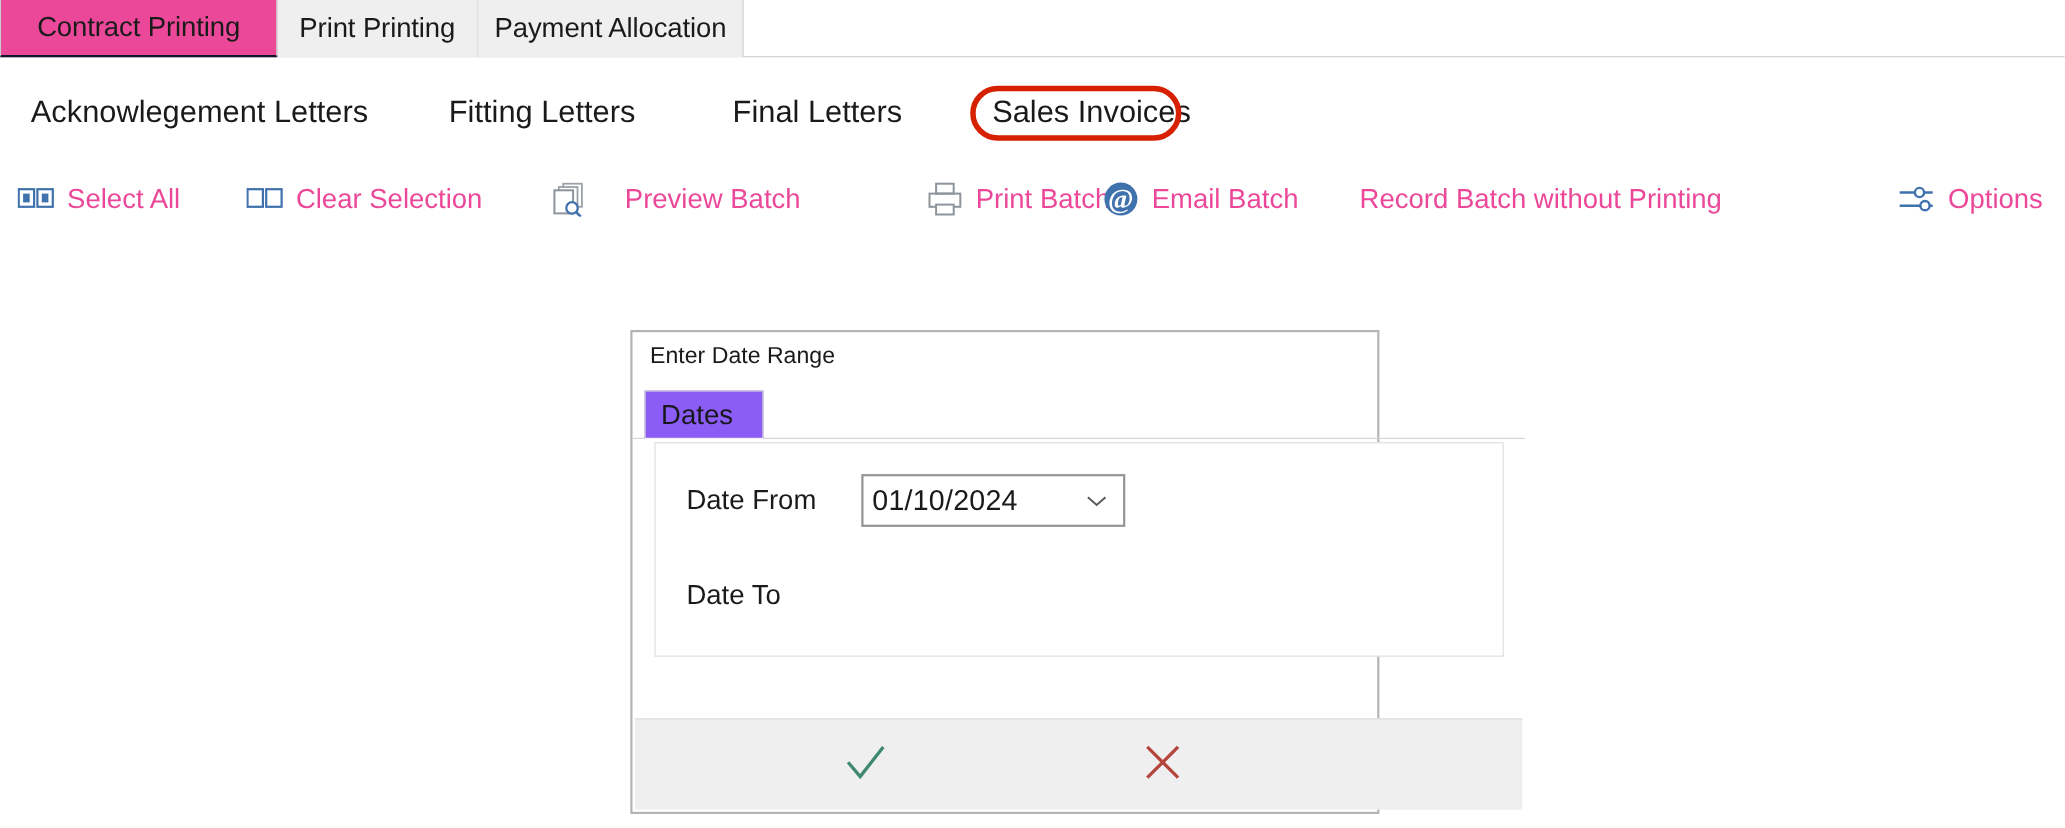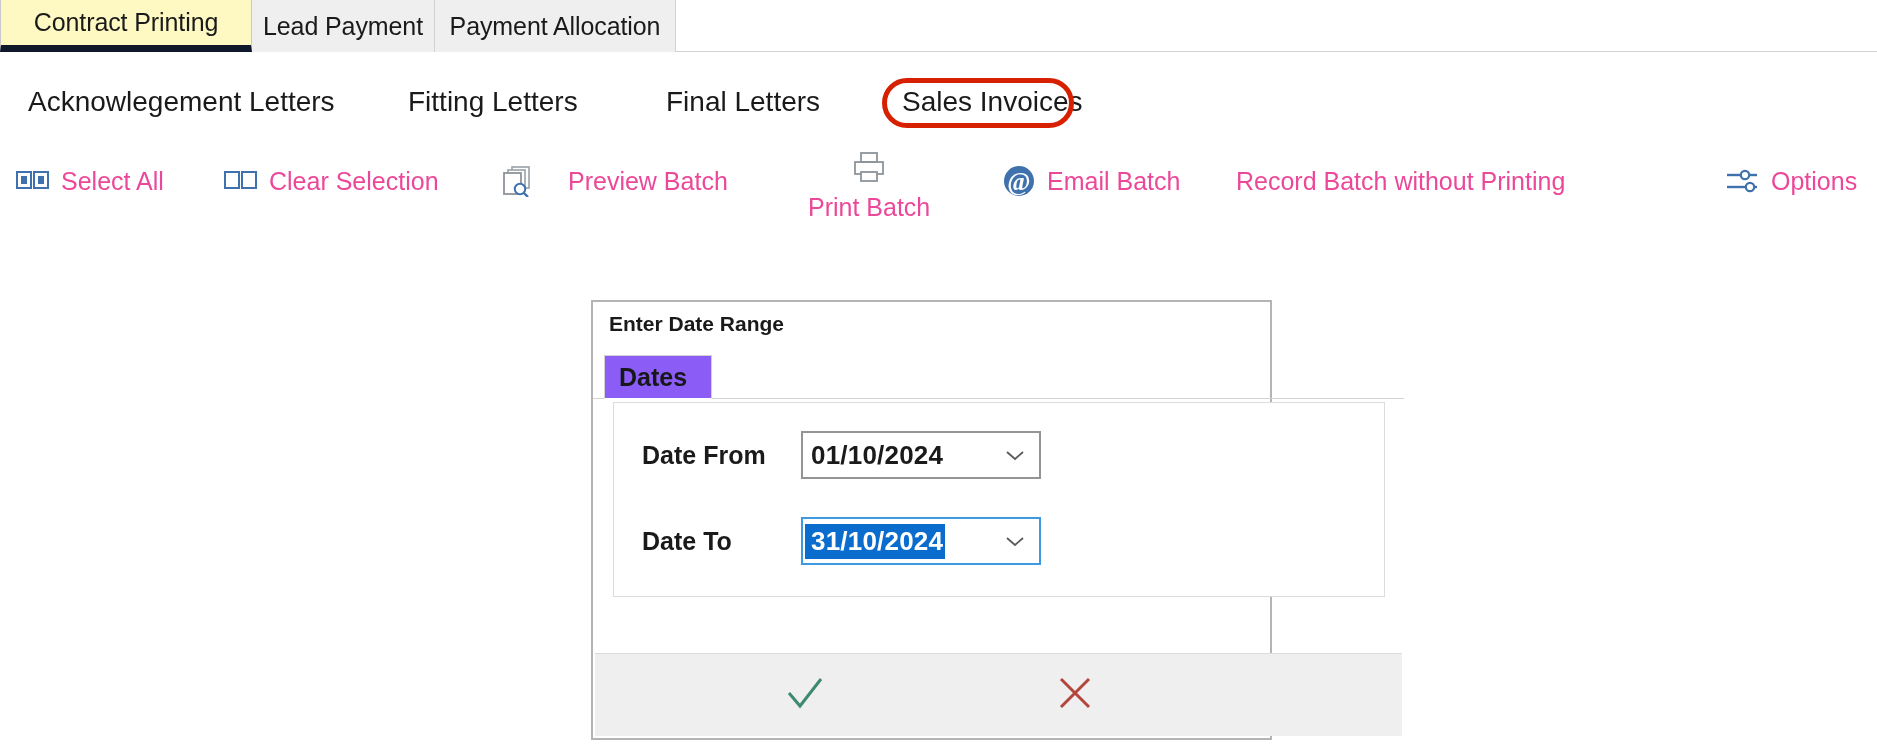--- a/index.html
+++ b/index.html
@@ -43,24 +43,24 @@
     font-size: 25px;
     letter-spacing: -0.1px;
     color: #1a1a1a;
     background: #efefef;
     border-right: 1px solid #d2d2d2;
     padding: 0 18px;
     cursor: default;
     white-space: nowrap;
   }
   .tab.active {
-    background: #fef9c3;
+    background: #ec4899;
     border-left: 1px solid #c8c8c8;
     border-right: 1px solid #c8c8c8;
-    border-bottom: 7px solid #0f172a;
+    border-bottom: 2px solid #0f172a;
     z-index: 3;
   }
   #tab0 { left: 0px;   width: 252px; }
   #tab1 { left: 252px; width: 183px; }
   #tab2 { left: 435px; width: 241px; }
 
   
   .subnav {
     position: absolute;
     left: 0;
@@ -114,45 +114,44 @@
     align-items: center;
     gap: 9px;
     font-size: 25px;
     color: #ec4899;
     white-space: nowrap;
     cursor: default;
   }
   #tb0 { left: 14px;   }
   #tb1 { left: 222px;  }
   #tb2 { left: 498px; gap: 32px;  }
-  #tb3 { left: 808px; flex-direction: column;  }
+  #tb3 { left: 840px;  }
   #tb4 { left: 1000px; }
   #tb5 { left: 1236px; }
   #tb6 { left: 1724px; }
 
   .tb-icon {
     display: inline-flex;
     align-items: center;
     justify-content: center;
     width: 38px;
     height: 34px;
     flex: 0 0 auto;
   }
 
   
   .dialog {
     position: absolute;
-    left: 591px;
+    left: 573px;
     top: 300px;
     width: 681px;
     height: 440px;
     background: #ffffff;
     border: 2px solid #b4b4b4;
     box-sizing: border-box;
-    font-weight: bold;
   }
   .dialog-title {
     position: absolute;
     left: 16px;
     top: 10px;
     font-size: 21px;
     color: #1a1a1a;
   }
   .dialog-tabrow {
     position: absolute;
@@ -277,21 +276,21 @@
 </style>
 </head>
 <body>
 
 <div class="tabstrip">
   <div class="tabstrip-baseline"></div>
   <div class="tab active" id="tab0">
       <span>Contract Printing</span>
     </div>
   <div class="tab" id="tab1">
-      <span>Lead Payment</span>
+      <span>Print Printing</span>
     </div>
   <div class="tab" id="tab2">
       <span>Payment Allocation</span>
     </div>
 </div>
 
 <div class="subnav">
   <div class="subnav-item" id="sub0">
       <span>Acknowlegement Letters</span>
     </div>
@@ -403,28 +402,20 @@
         <span class="combo-arrow">
           <svg width="20" height="12" viewBox="0 0 20 12">
             <polyline points="2,3 10,10 18,3" fill="none" stroke="#5a5a5a" stroke-width="1.8"></polyline>
           </svg>
         </span>
       </div>
     </div>
 
     <div class="field-row" id="row-to">
       <div class="field-label">Date To</div>
-      <div class="date-combo focused">
-        <span class="date-value">31/10/2024</span>
-        <span class="combo-arrow">
-          <svg width="20" height="12" viewBox="0 0 20 12">
-            <polyline points="2,3 10,10 18,3" fill="none" stroke="#5a5a5a" stroke-width="1.8"></polyline>
-          </svg>
-        </span>
-      </div>
     </div>
 
   </div>
 
   <div class="dialog-footer">
     <div class="footer-btn" id="btn-ok">
       <span>
         <svg width="48" height="44" viewBox="0 0 48 44">
           <polyline points="8,22 19,35 40,8" fill="none" stroke="#3f8a6e" stroke-width="3"></polyline>
         </svg>

